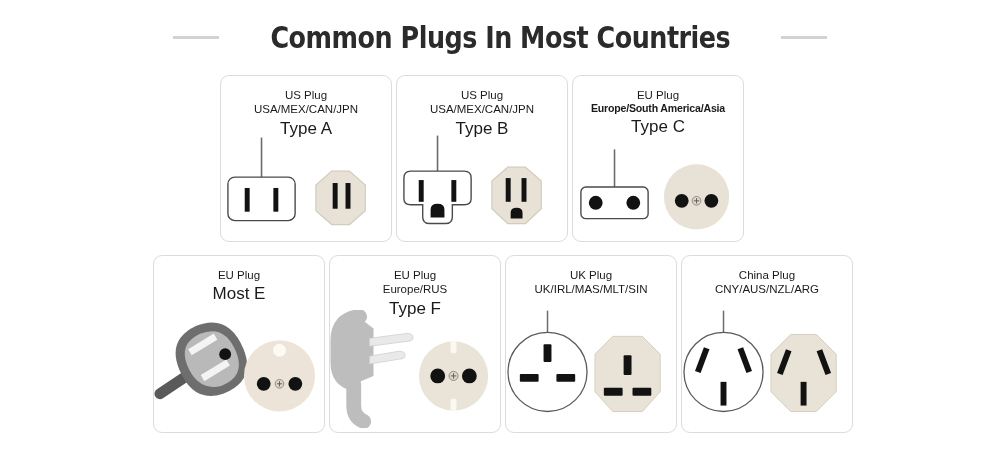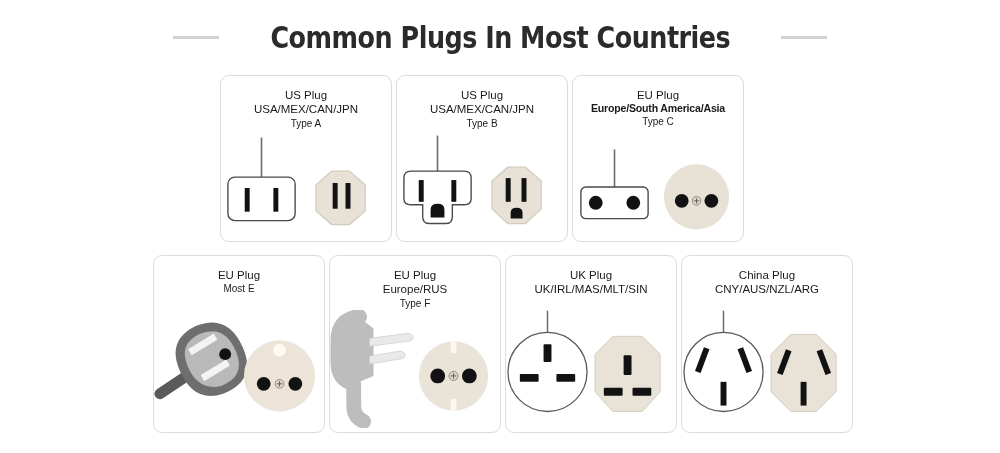--- a/index.html
+++ b/index.html
@@ -39,21 +39,21 @@
   .row-top .card{width:172px;height:167px;}
   .row-bottom .card{width:172px;height:178px;}
 
   .card-text{
     position:absolute;left:0;right:0;top:12px;
     text-align:center;color:#1a1a1a;line-height:1.24;
     padding:0 3px;box-sizing:border-box;
   }
   .card-text .l1{font-size:11.5px;}
   .card-text .l2{font-size:11.5px;white-space:nowrap;}
-  .card-text .l3{font-size:10px;margin-top:1px;}
+  .card-text .l3{font-size:17px;margin-top:1px;}
   .card-text .l2.tight{font-size:10.6px;letter-spacing:-0.2px;font-weight:bold;}
 
   .art{position:absolute;left:0;right:0;bottom:6px;height:100px;}
   .row-bottom .art{height:118px;bottom:4px;}
   .art svg{display:block;width:100%;height:100%;}
 </style>
 </head>
 <body>
 
 <div class="title-wrap">

